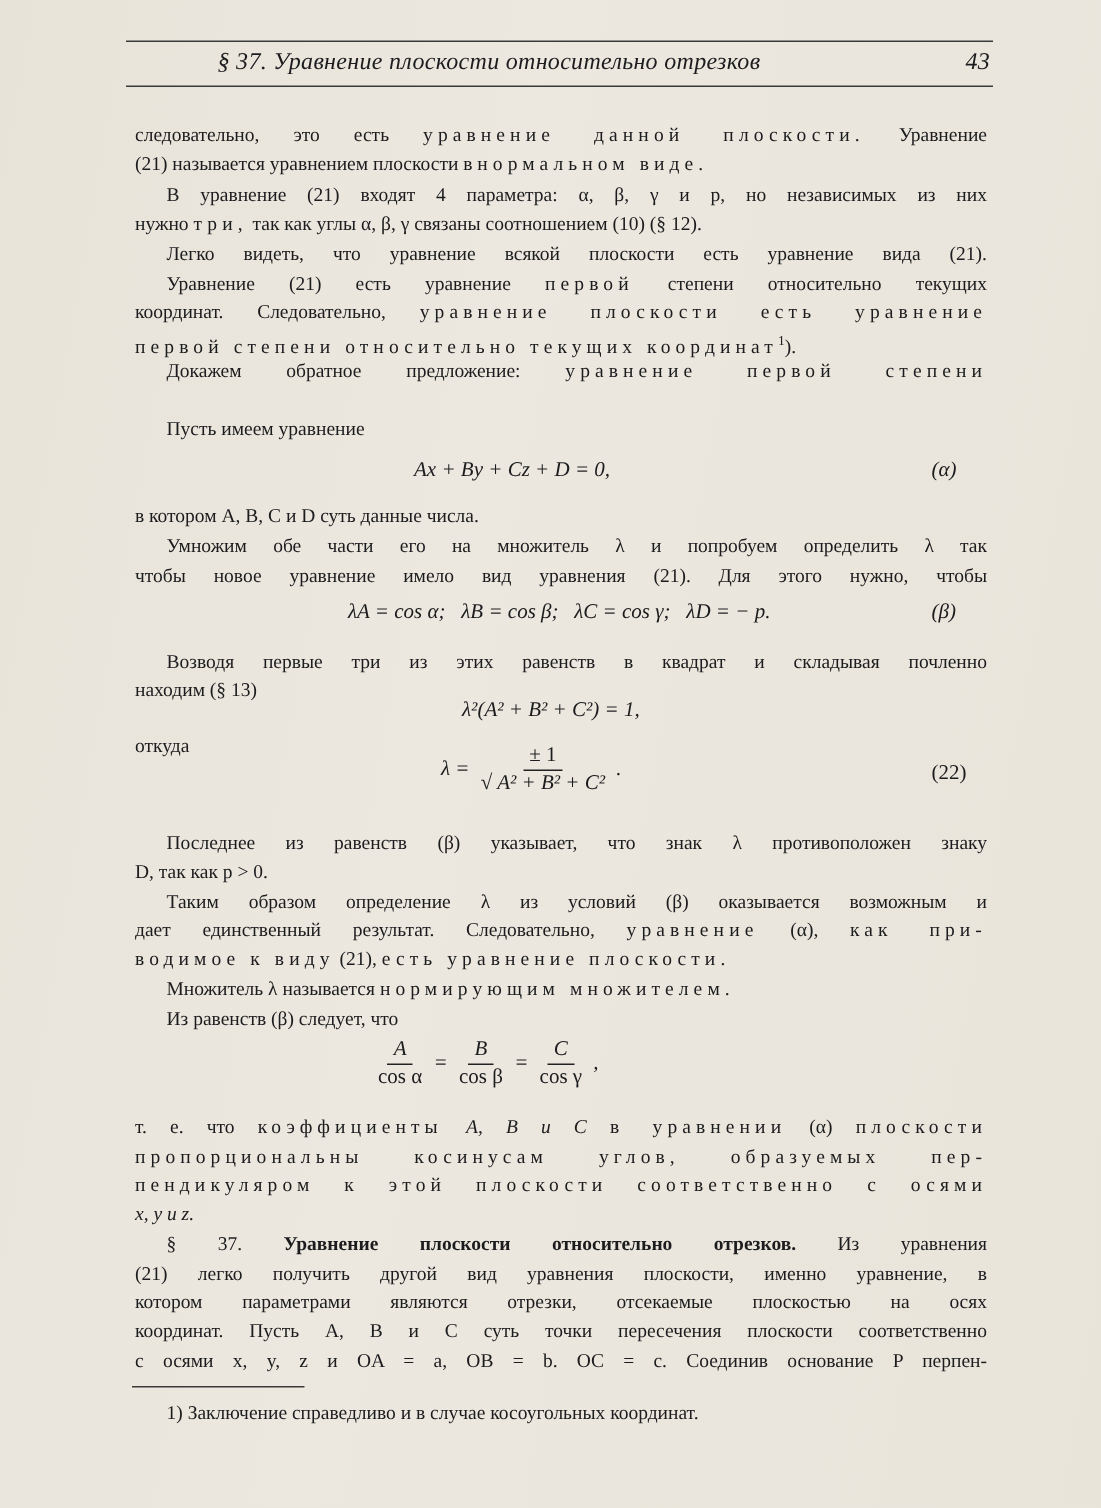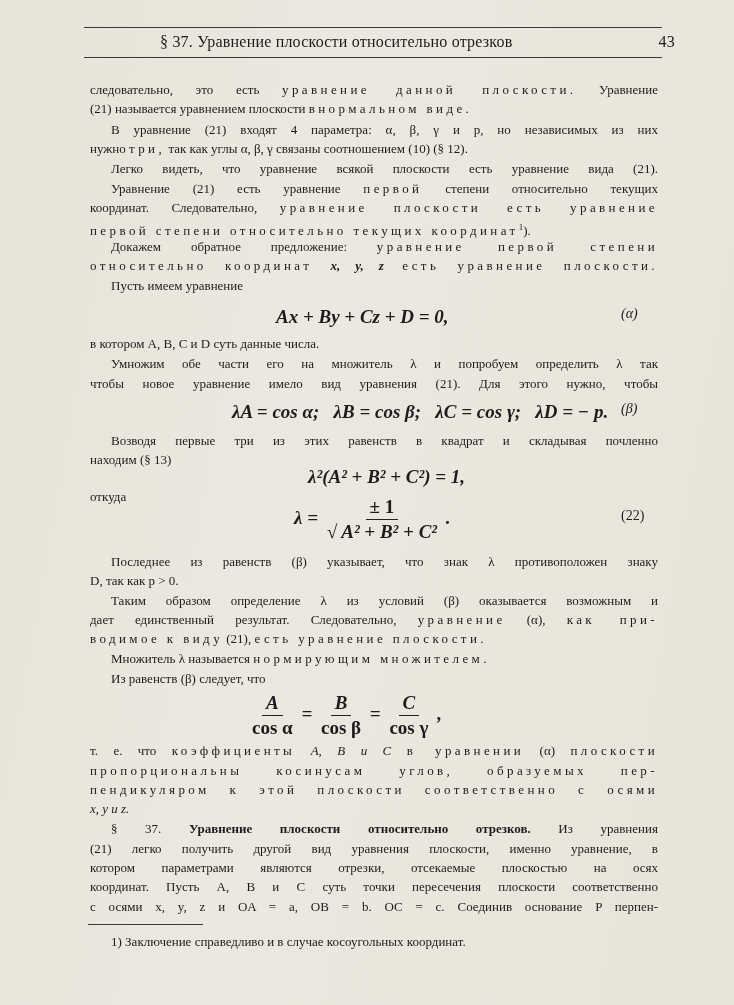--- a/index.html
+++ b/index.html
@@ -9,35 +9,35 @@
       font-family: "Liberation Serif", "DejaVu Serif", serif;
       color: #1c1c1e;
     }
     .page {
       position: relative; width: 734px; height: 1005px;
       background: linear-gradient(100deg, #e7e3d9 0%, #ece8df 40%, #e8e4da 100%);
     }
     .rule { position: absolute; height: 0; border-top: 1.5px solid #3a3a3a; }
     .header {
       position: absolute; left: 145px; top: 33px; width: 515px;
-      font-size: 16px; letter-spacing: 0.2px;
-      display: flex; justify-content: space-between; margin-left: 15px;
+      font-style: italic; font-size: 16px; letter-spacing: 0.2px;
+      display: flex; justify-content: space-between;
     }
     .line {
       position: absolute; left: 90px; width: 568px;
       font-size: 13px; line-height: 18px; white-space: nowrap;
       text-align: justify; text-align-last: justify;
     }
     .line.indent { left: 111px; width: 547px; }
     .line.short { text-align-last: left; font-family: Liberation Serif, serif; }
     .sp { letter-spacing: 3.4px; }
     .it { font-style: italic; }
     .b { font-weight: bold; }
     .formula {
-      position: absolute; font-style: italic; font-size: 19px; white-space: nowrap; font-weight: bold;
+      position: absolute; font-style: italic; font-size: 14px; white-space: nowrap;
     }
     .eqnum { position: absolute; left: 621px; font-size: 14px; }
     .frac { display: inline-flex; flex-direction: column; align-items: center; vertical-align: middle; }
     .frac .num { padding: 0 4px 1px; border-bottom: 1px solid #222; }
     .frac .den { padding: 1px 4px 0; }
     .footnote { position: absolute; left: 111px; top: 917px; font-size: 13px; }
     sup { font-size: 9px; }
   </style>
 </head>
 <body>
@@ -53,21 +53,20 @@
 
   <div class="line" style="top:81px"><span>следовательно, это есть </span><span class="sp">уравнение данной плоскости.</span><span> Уравнение</span></div>
   <div class="line short" style="top:100px"><span>(21) называется уравнением плоскости в </span><span class="sp">нормальном виде.</span></div>
   <div class="line indent" style="top:121px"><span>В уравнение (21) входят 4 параметра: α, β, γ и p, но независимых из них</span></div>
   <div class="line short" style="top:140px"><span>нужно </span><span class="sp">три,</span><span> так как углы α, β, γ связаны соотношением (10) (§ 12).</span></div>
   <div class="line indent" style="top:160px"><span>Легко видеть, что уравнение всякой плоскости есть уравнение вида (21).</span></div>
   <div class="line indent" style="top:180px"><span>Уравнение (21) есть уравнение </span><span class="sp">первой</span><span> степени относительно текущих</span></div>
   <div class="line" style="top:199px"><span>координат. Следовательно, </span><span class="sp">уравнение плоскости есть уравнение</span></div>
   <div class="line short" style="top:218px"><span class="sp">первой степени относительно текущих координат</span><sup>1</sup><span>).</span></div>
   <div class="line indent" style="top:238px"><span>Докажем обратное предложение: </span><span class="sp">уравнение первой степени</span></div>
-  <div class="line" style="top:257px"><span class="sp">относительно координат </span><span class="it b">x, y, z</span><span class="sp"> есть уравнение плоскости.</span></div>
   <div class="line indent short" style="top:277px"><span>Пусть имеем уравнение</span></div>
 
   <div class="formula" style="left:276px; top:306px">Ax + By + Cz + D = 0,</div>
   <div class="eqnum it" style="top:306px">(α)</div>
 
   <div class="line short" style="top:335px"><span>в котором A, B, C и D суть данные числа.</span></div>
   <div class="line indent" style="top:355px"><span>Умножим обе части его на множитель λ и попробуем определить λ так</span></div>
   <div class="line" style="top:375px"><span>чтобы новое уравнение имело вид уравнения (21). Для этого нужно, чтобы</span></div>
 
   <div class="formula" style="left:232px; top:401px; white-space:pre">λA = cos α;   λB = cos β;   λC = cos γ;   λD = − p.</div>

